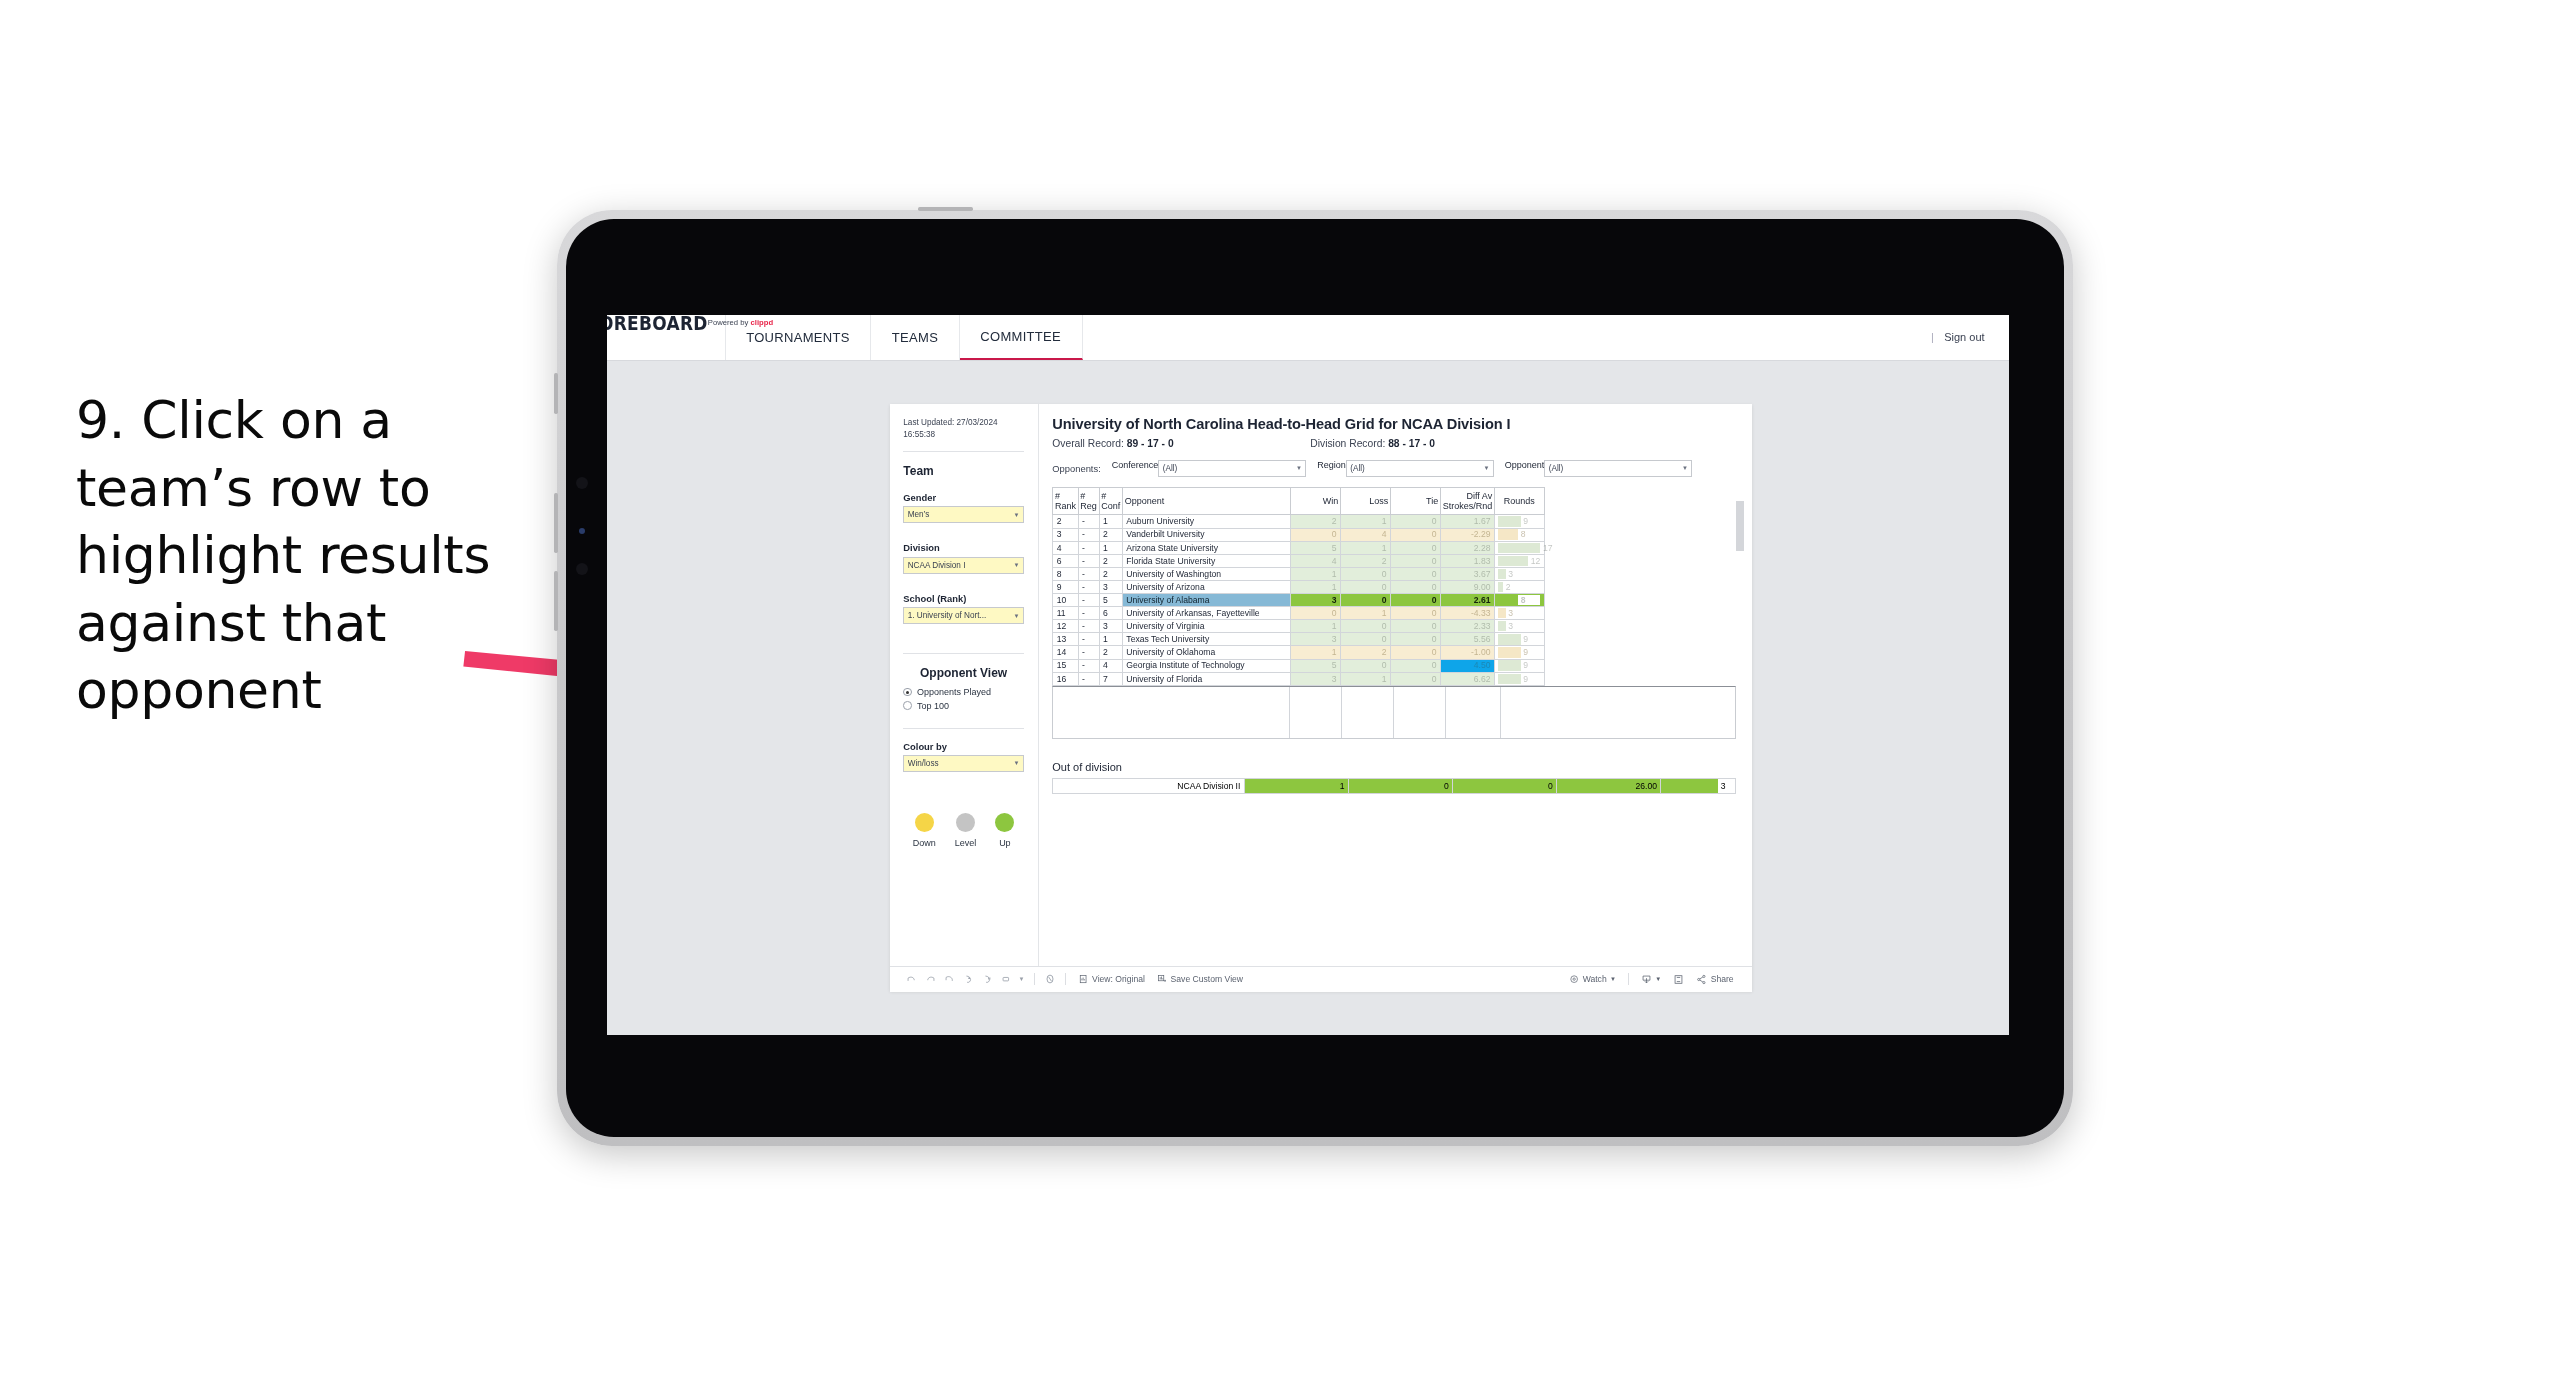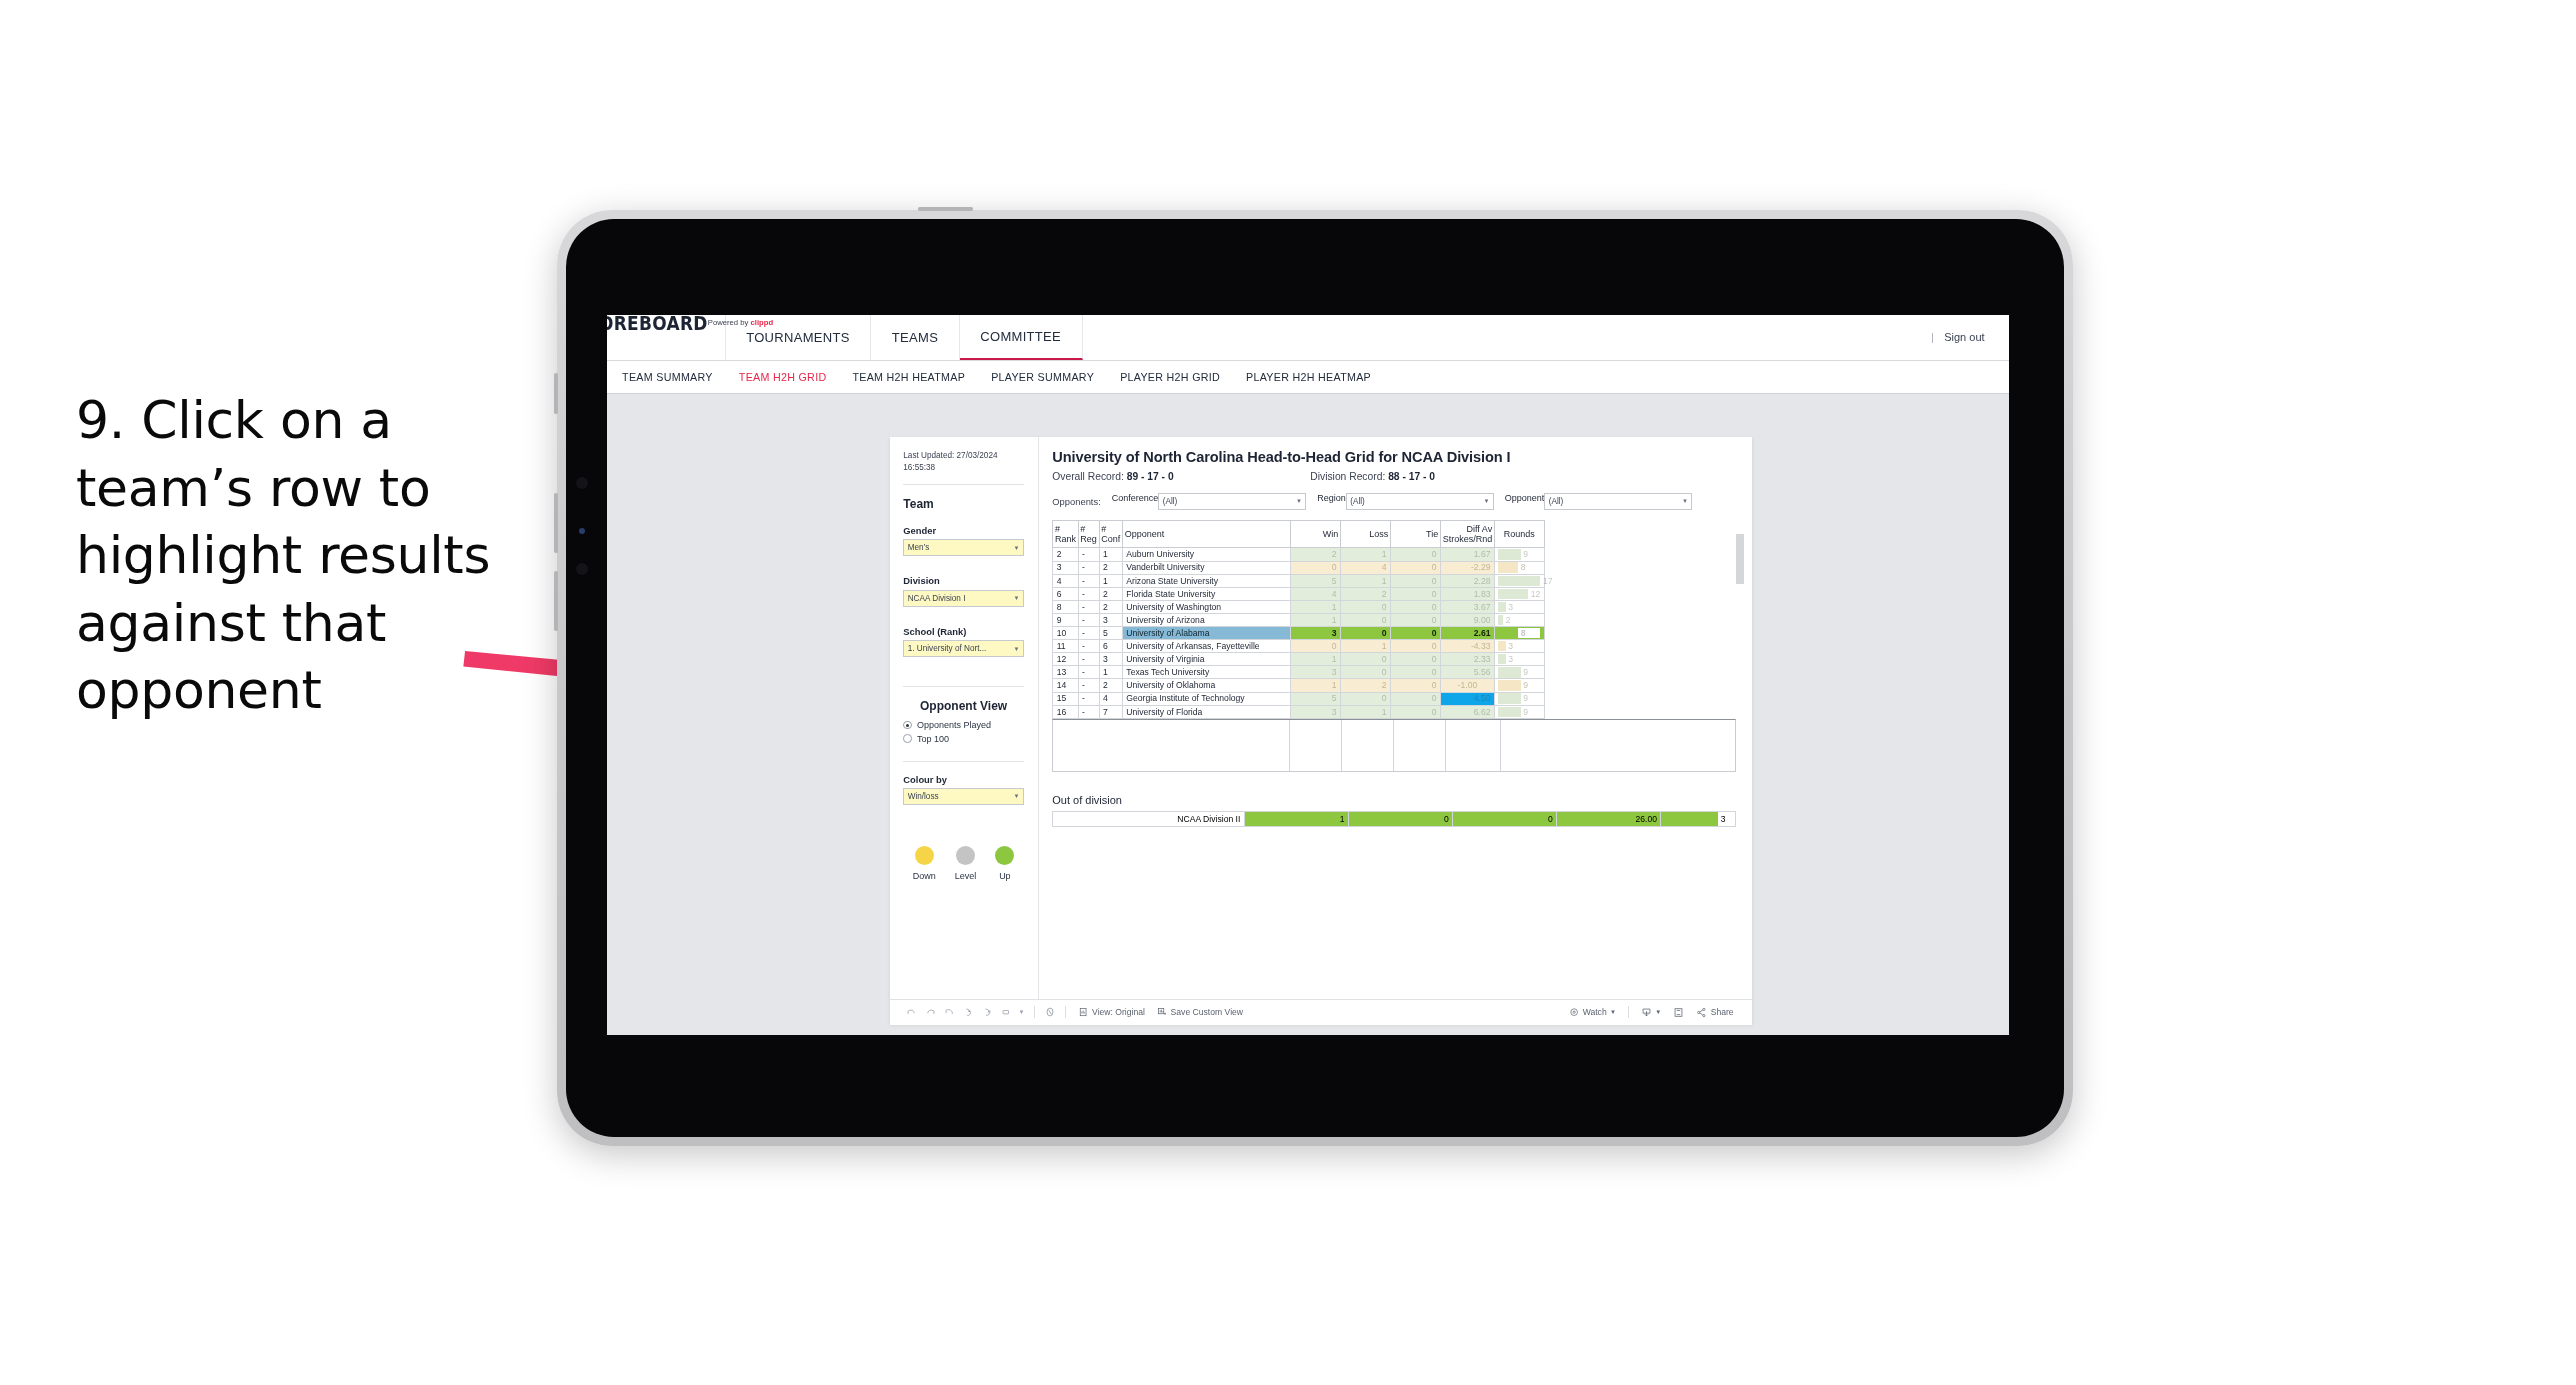--- a/index.html
+++ b/index.html
@@ -216,28 +216,20 @@
           <div class="tnav">TOURNAMENTS</div>
           <div class="tnav">TEAMS</div>
           <div class="tnav active">COMMITTEE</div>
         </div>
         <div class="signout-wrap">
           <span class="sep-bar">|</span>
           <span class="signout">Sign out</span>
         </div>
       </div>
 
-      <div class="subnav">
-        <div class="snav">TEAM SUMMARY</div>
-        <div class="snav active">TEAM H2H GRID</div>
-        <div class="snav">TEAM H2H HEATMAP</div>
-        <div class="snav">PLAYER SUMMARY</div>
-        <div class="snav">PLAYER H2H GRID</div>
-        <div class="snav">PLAYER H2H HEATMAP</div>
-      </div>
 
       <div id="board">
         <div id="card">
           <div id="card-body">
 
             <div id="rail">
               <div class="updated">Last Updated: 27/03/2024 16:55:38</div>
               <div class="rail-rule"></div>
               <div class="rail-h">Team</div>
 
@@ -516,21 +508,21 @@
                         </td>
                       </tr>
                       <tr>
                         <td class="c-rank">14</td>
                         <td class="c-reg">-</td>
                         <td class="c-conf">2</td>
                         <td class="c-opp">University of Oklahoma</td>
                         <td class="c-num" style="background:#f8edd2; color:rgba(110,90,40,.38);">1</td>
                         <td class="c-num" style="background:#f8edd2; color:rgba(110,90,40,.38);">2</td>
                         <td class="c-num" style="background:#f8edd2; color:rgba(110,90,40,.38);">0</td>
-                        <td class="c-diff" style="background:#f8edd2; color:rgba(110,90,40,.38);text-align:center;">-1.00</td>
+                        <td class="c-diff" style="background:#f8edd2; color:rgba(110,90,40,.38);">-1.00</td>
                         <td class="c-rnd">
                           <div class="rnd-cell">
                             <div class="rnd-bar" style="width:52.94117647058824%; background:#f5e7c6;"></div>
                             <div class="rnd-val" style="left:52.94117647058824%; color:rgba(110,90,40,.38);">9</div>
                           </div>
                         </td>
                       </tr>
                       <tr>
                         <td class="c-rank">15</td>
                         <td class="c-reg">-</td>

